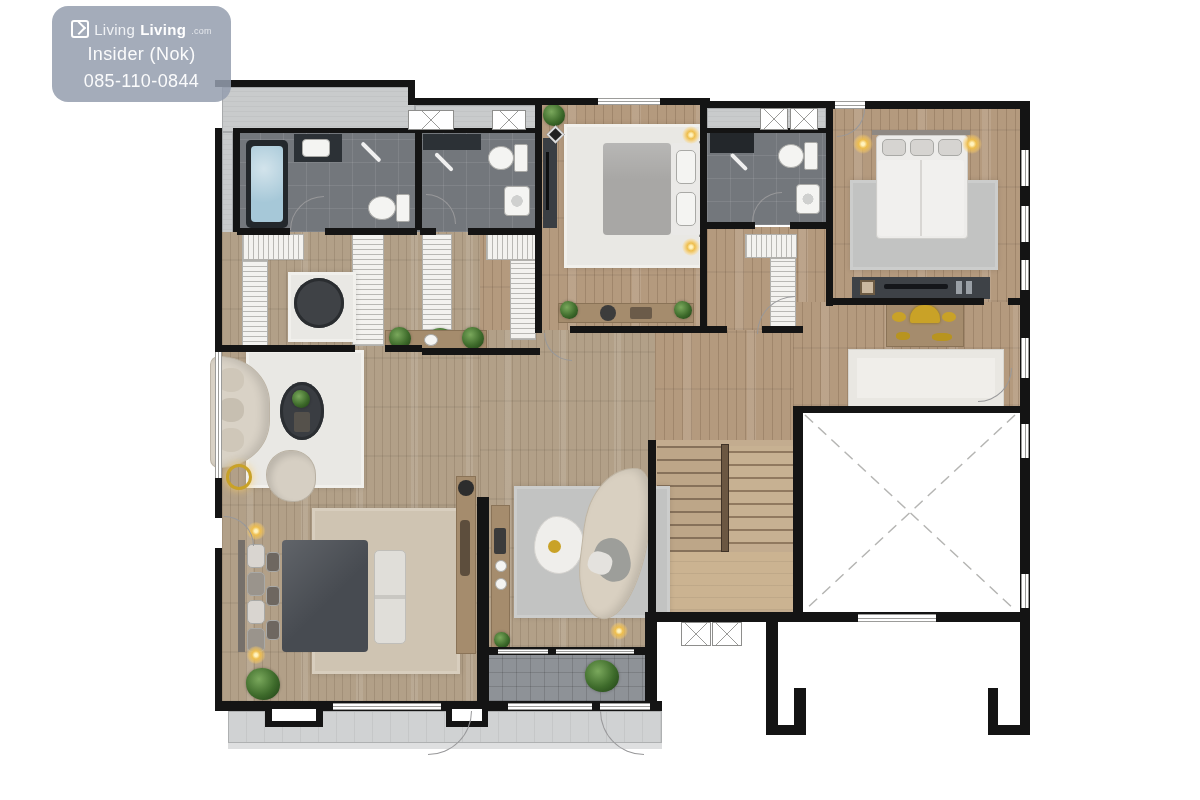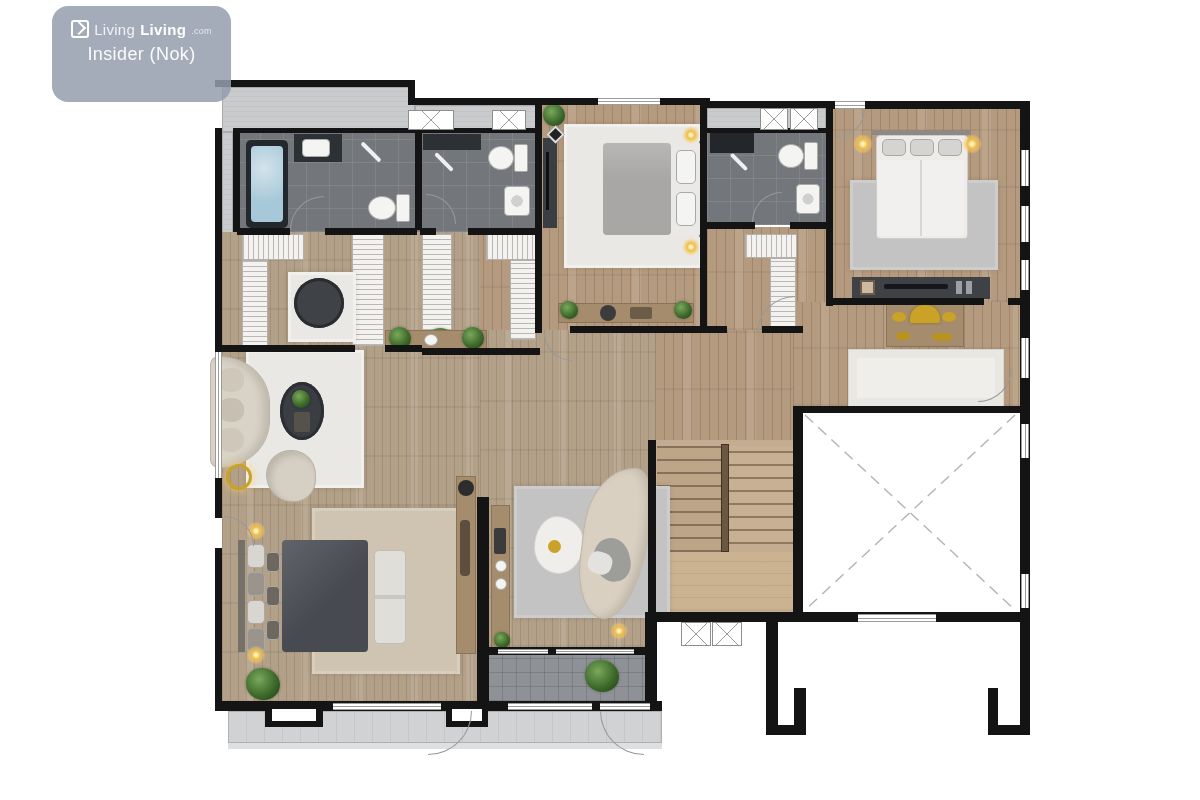--- a/index.html
+++ b/index.html
@@ -307,15 +307,16 @@
   <div class="el badge" style="left:52px;top:6px;width:179px;height:96px">
     <div class="row1">
       <span class="cube">
           <i></i>
         </span>
       <span class="lt">Living</span>
         <span class="bd">Living</span>
         <span class="sm">.com</span>
     </div>
     <div class="row2">Insider (Nok)</div>
+    <div class="row3">085-110-0844</div>
   </div>
 
 </div>
 
 </body></html>

